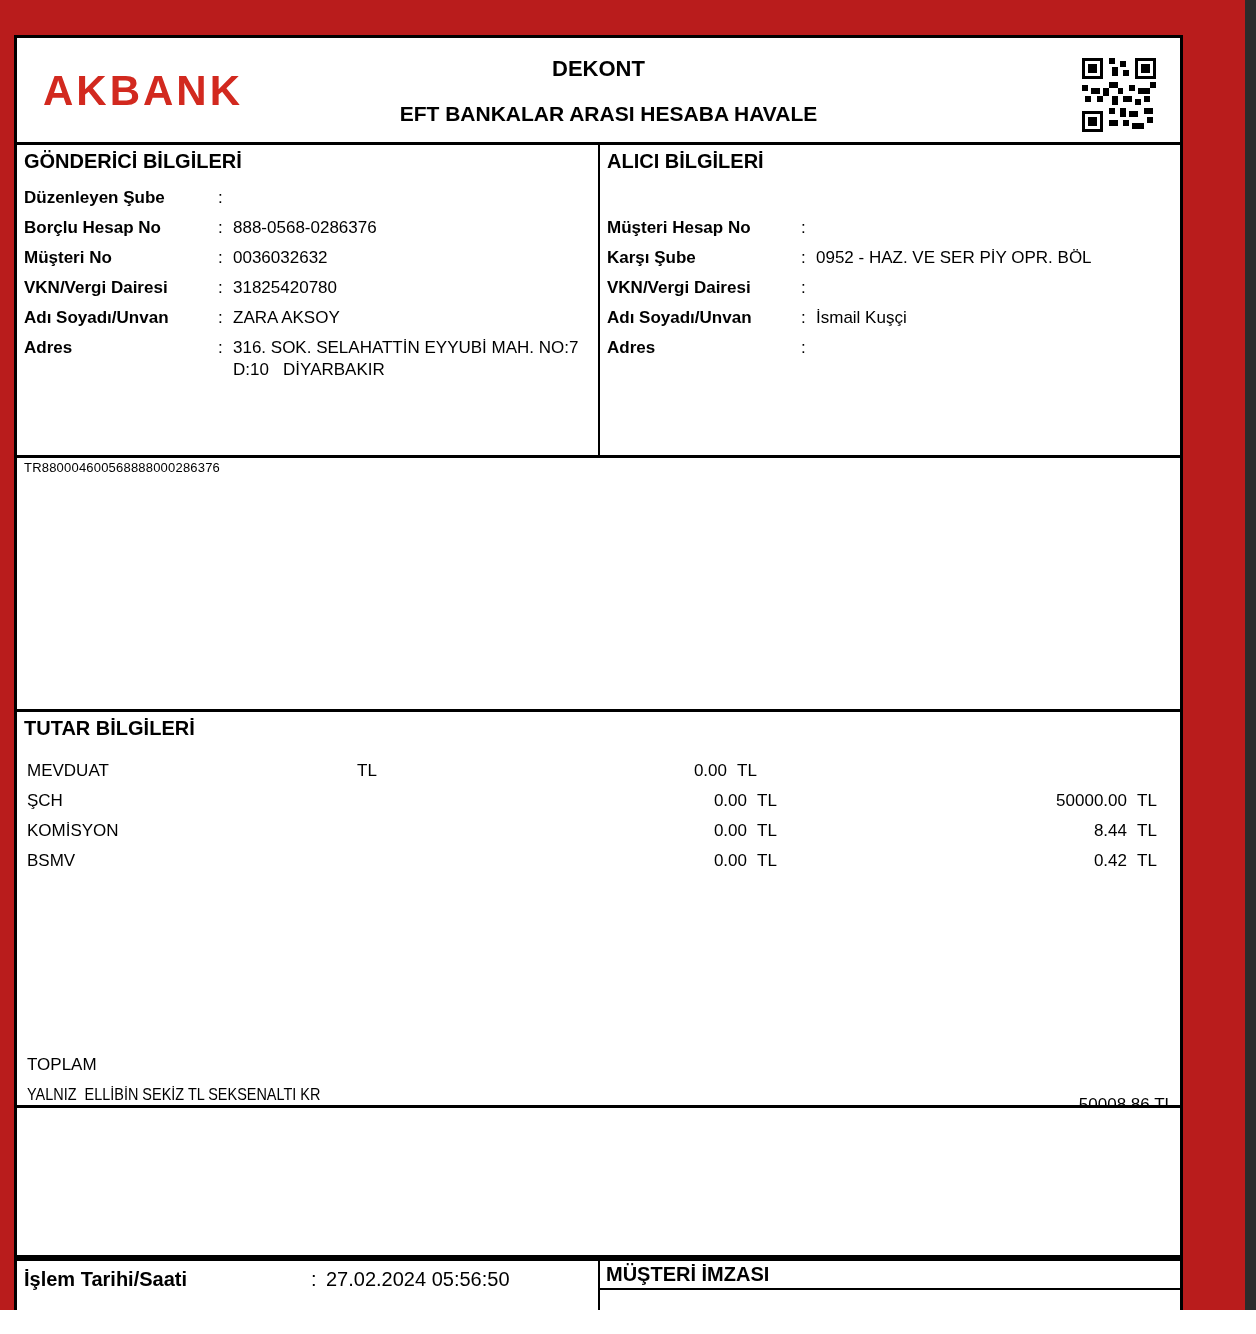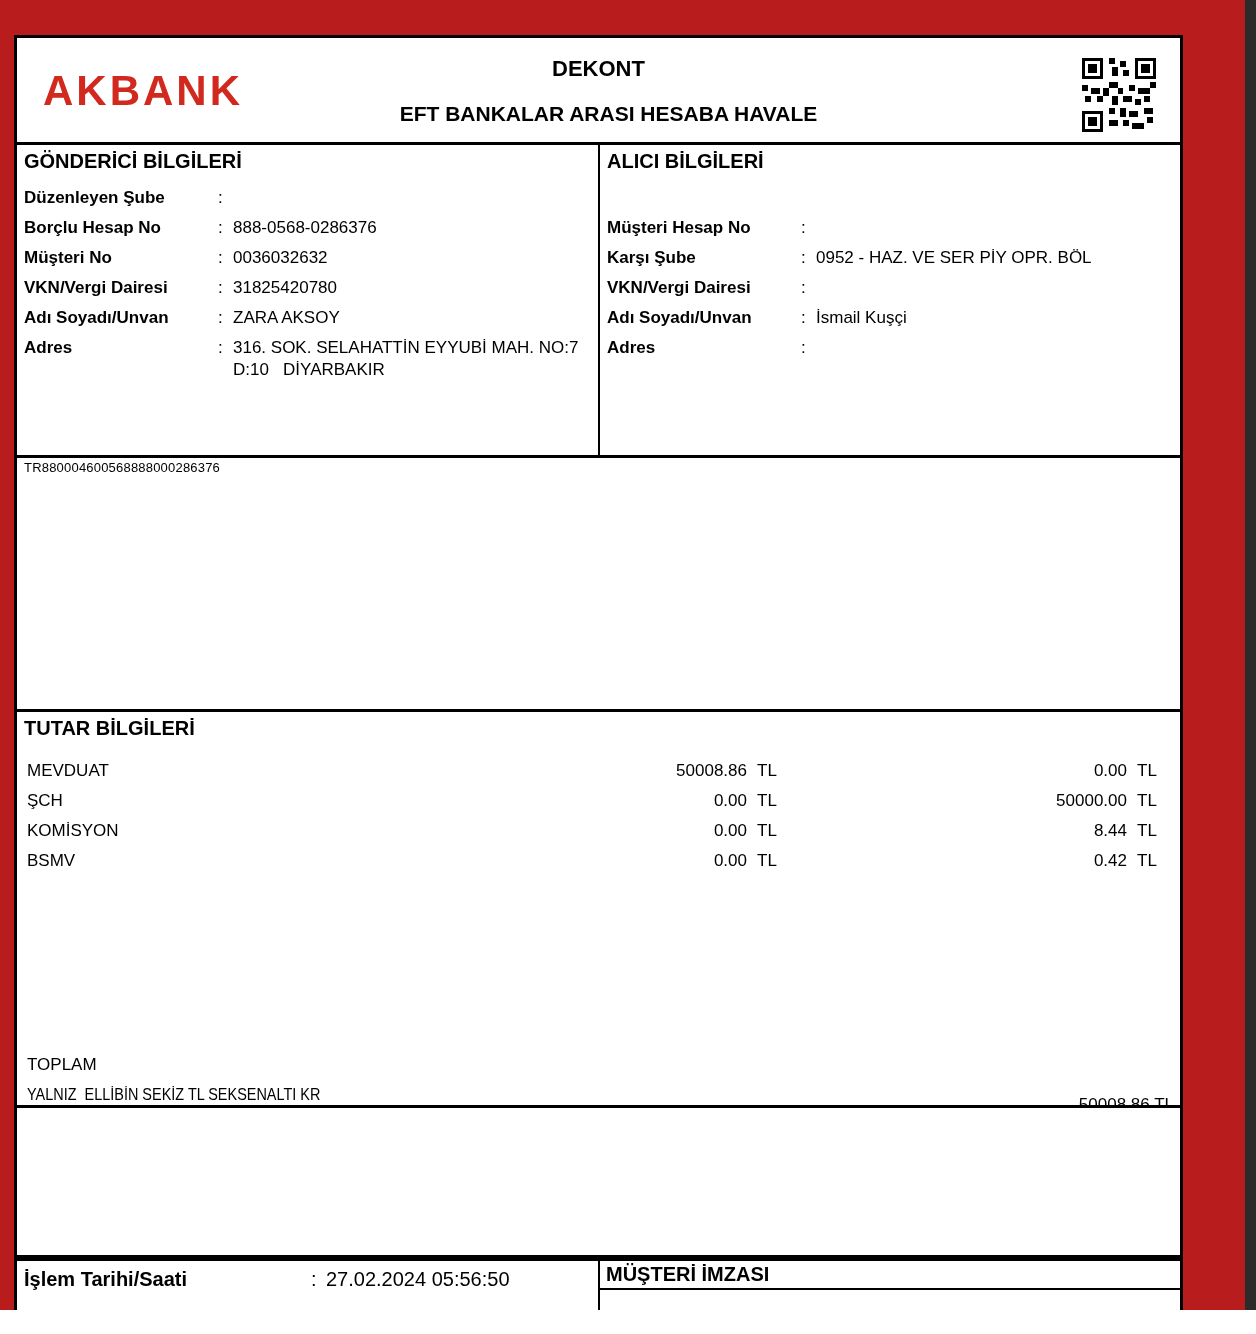--- a/index.html
+++ b/index.html
@@ -230,21 +230,20 @@
 
   <div class="box box-reference">
     <div class="ref-code">TR880004600568888000286376</div>
   </div>
 
   <div class="box box-amounts">
     <div class="section-title">TUTAR BİLGİLERİ</div>
     <div class="amt-rows">
       <div class="amt-row">
         <span class="a-lbl">MEVDUAT</span>
-        <span class="a-num1">50008.86</span>
         <span class="a-tl1">TL</span>
         <span class="a-num2">0.00</span>
         <span class="a-tl2">TL</span>
       </div>
       <div class="amt-row">
         <span class="a-lbl">ŞCH</span>
         <span class="a-num1">0.00</span>
         <span class="a-tl1">TL</span>
         <span class="a-num2">50000.00</span>
         <span class="a-tl2">TL</span>

